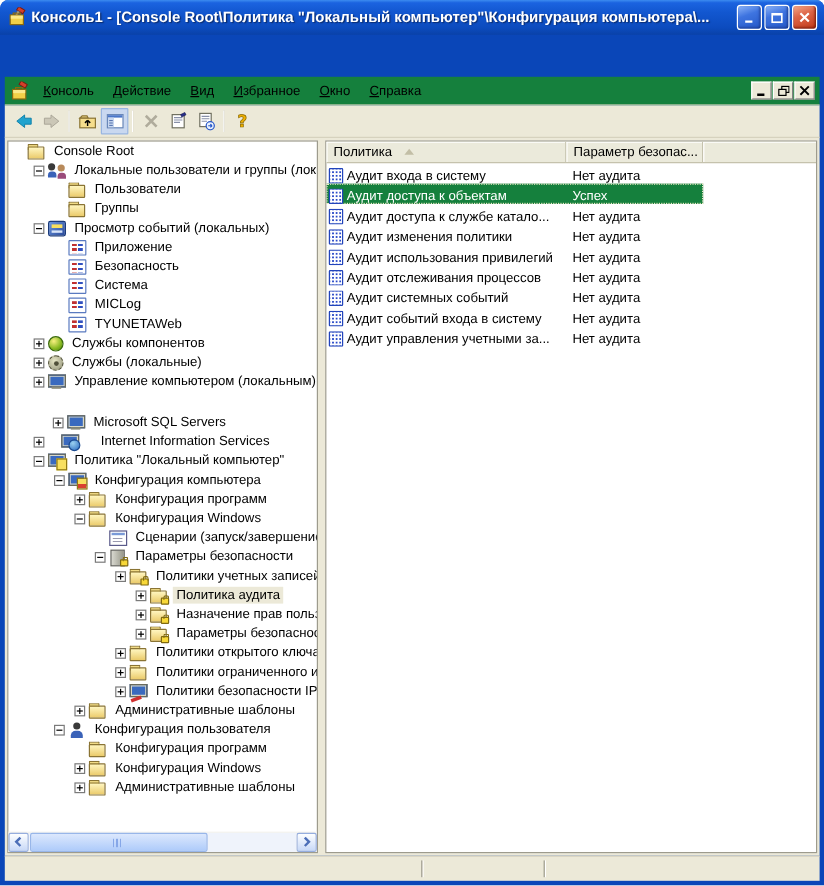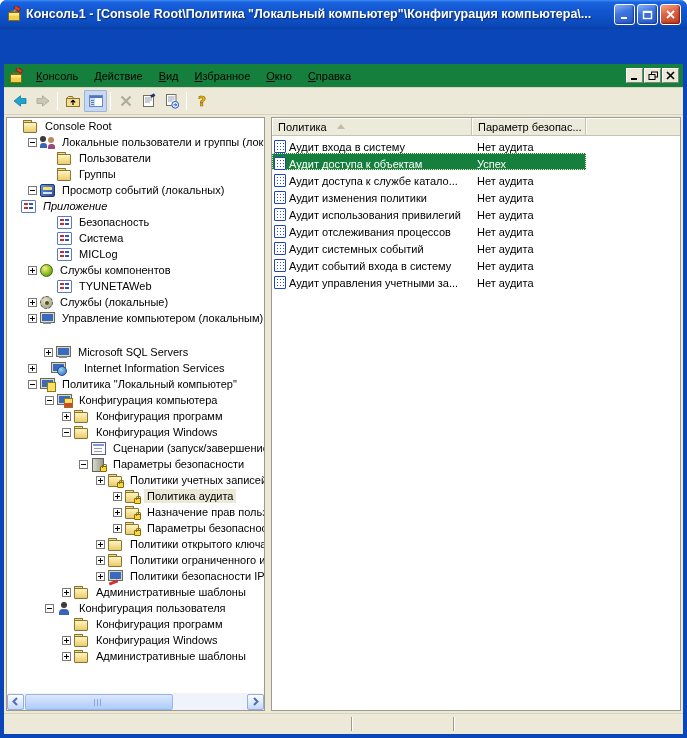--- a/index.html
+++ b/index.html
@@ -306,51 +306,51 @@
             <span class="ti ti-folder"></span>
             <span class="tlabel">Группы</span>
           </div>
           <div class="trow" style="padding-left: 19px;">
             <span class="slot">
               <span class="exp minus"></span>
             </span>
             <span class="ti ti-events"></span>
             <span class="tlabel">Просмотр событий (локальных)</span>
           </div>
-          <div class="trow" style=" font-style: italic;">
+          <div class="trow" style="padding-left: 36px;">
             <span class="slot"></span>
             <span class="ti ti-log"></span>
             <span class="tlabel">Приложение</span>
           </div>
           <div class="trow" style="padding-left: 36px;">
             <span class="slot"></span>
             <span class="ti ti-log"></span>
             <span class="tlabel">Безопасность</span>
           </div>
           <div class="trow" style="padding-left: 36px;">
             <span class="slot"></span>
             <span class="ti ti-log"></span>
             <span class="tlabel">Система</span>
           </div>
           <div class="trow" style="padding-left: 36px;">
             <span class="slot"></span>
             <span class="ti ti-log"></span>
             <span class="tlabel">MICLog</span>
           </div>
+          <div class="trow" style="padding-left: 36px;">
+            <span class="slot"></span>
+            <span class="ti ti-log"></span>
+            <span class="tlabel">TYUNETAWeb</span>
+          </div>
           <div class="trow" style="padding-left: 19px;">
             <span class="slot">
               <span class="exp plus"></span>
             </span>
             <span class="ti ti-com"></span>
             <span class="tlabel">Службы компонентов</span>
-          </div>
-          <div class="trow" style="padding-left: 36px;">
-            <span class="slot"></span>
-            <span class="ti ti-log"></span>
-            <span class="tlabel">TYUNETAWeb</span>
           </div>
           <div class="trow" style="padding-left: 19px;">
             <span class="slot">
               <span class="exp plus"></span>
             </span>
             <span class="ti ti-services"></span>
             <span class="tlabel">Службы (локальные)</span>
           </div>
           <div class="trow" style="padding-left: 19px;">
             <span class="slot">

